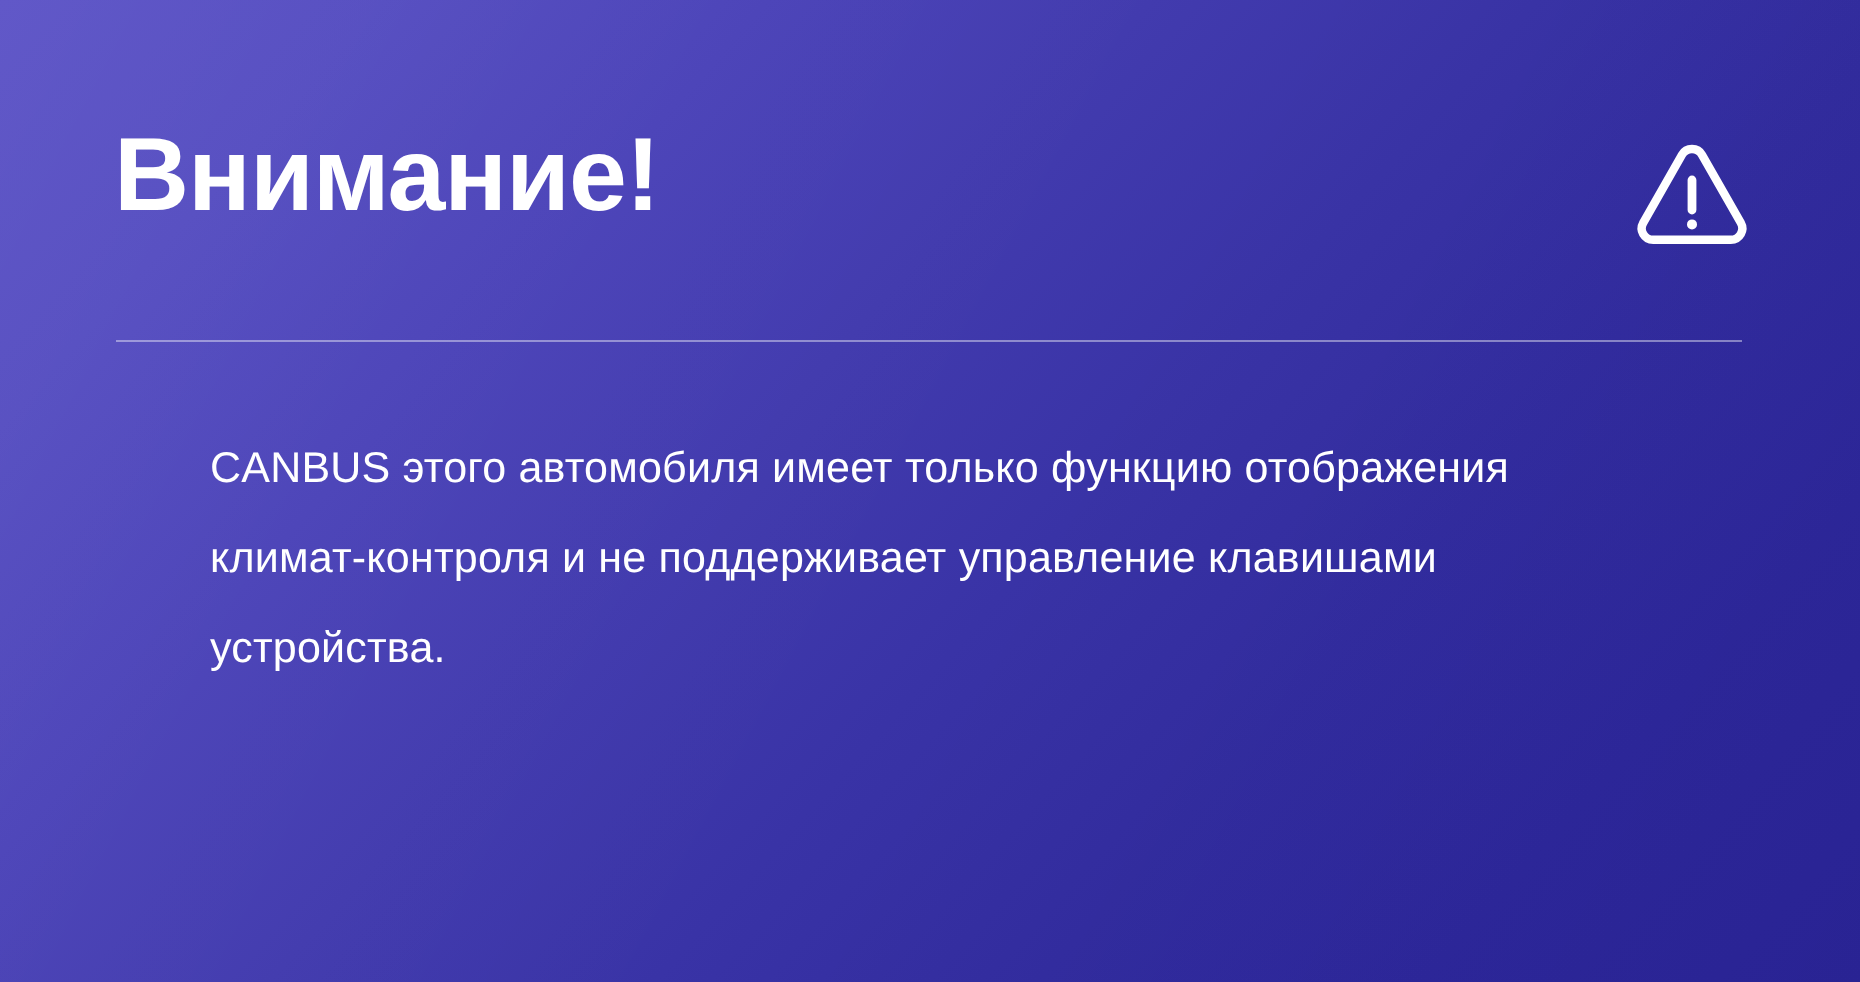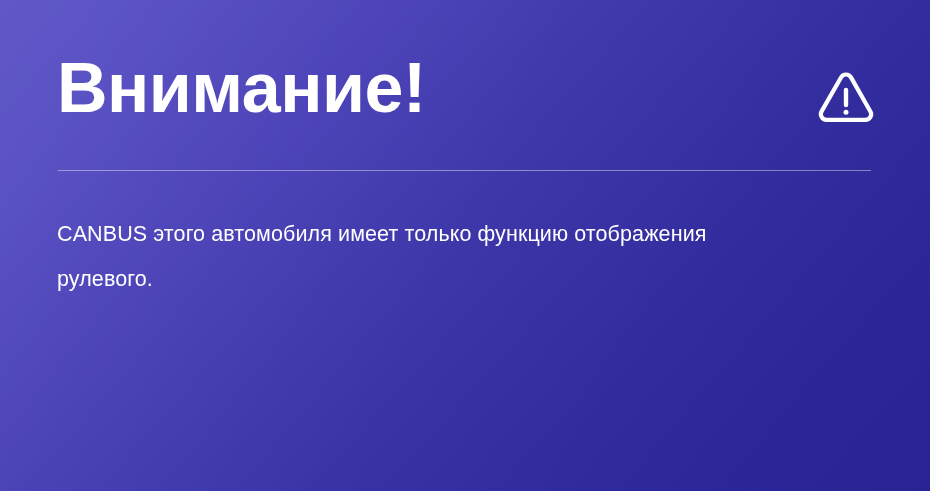--- a/index.html
+++ b/index.html
@@ -54,21 +54,21 @@
     width: 930px;
     height: 491px;
     z-index: 2;
   }
 
   .heading {
     position: absolute;
     left: 57px;
     top: 52px;
     margin: 0;
-    font-size: 70px;
+    font-size: 52px;
     line-height: 72px;
     font-weight: 700;
     letter-spacing: -0.5px;
     color: #ffffff;
     white-space: nowrap;
   }
 
   .warning-icon {
     position: absolute;
     left: 816px;
@@ -95,20 +95,21 @@
   }
 
   .body-line {
     display: block;
     font-size: 21.5px;
     line-height: 45px;
     font-weight: 400;
     color: #ffffff;
     letter-spacing: 0.1px;
     white-space: nowrap;
+    margin-left: 48px;
   }
 </style>
 </head>
 <body>
 
 <div class="banner">
 
   <div class="content">
 
     <h1 class="heading">Внимание!</h1>
@@ -125,17 +126,18 @@
                L35.0 9.4
                C34.0 7.6 32.1 6.5 30 6.5 Z" fill="none" stroke="#ffffff" stroke-width="4.2" stroke-linejoin="round"></path>
       <line x1="30" y1="22" x2="30" y2="37" stroke="#ffffff" stroke-width="4.4" stroke-linecap="round"></line>
       <circle cx="30" cy="44.2" r="2.5" fill="#ffffff"></circle>
     </svg>
 
     <div class="divider"></div>
 
     <div class="body-text">
       <span class="body-line">CANBUS этого автомобиля имеет только функцию отображения</span>
-      <span class="body-line">рулевого.</span>
+      <span class="body-line">климат-контроля и не поддерживает управление клавишами</span>
+      <span class="body-line">устройства.</span>
     </div>
 
   </div>
 </div>
 
 </body></html>

